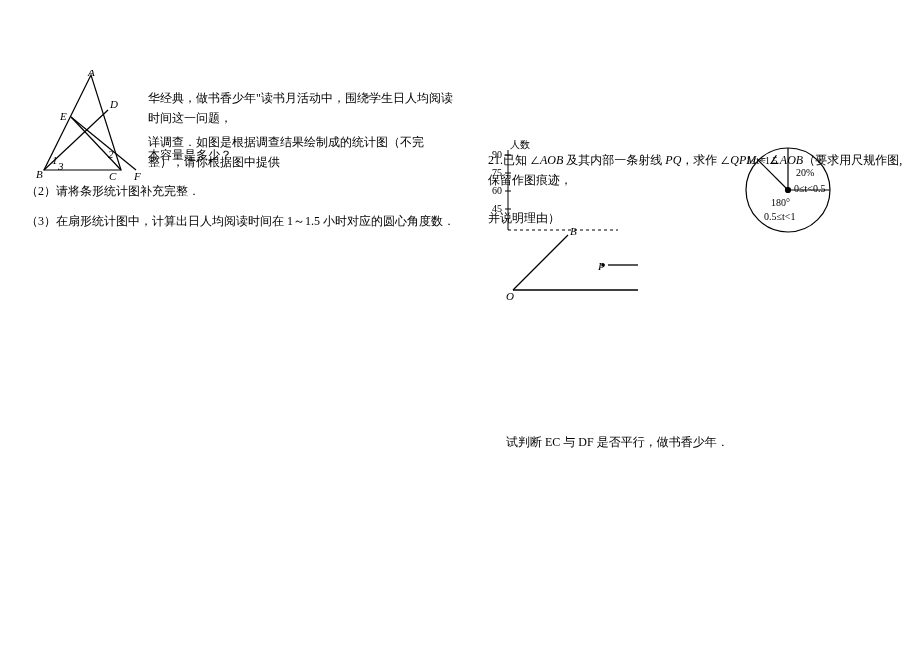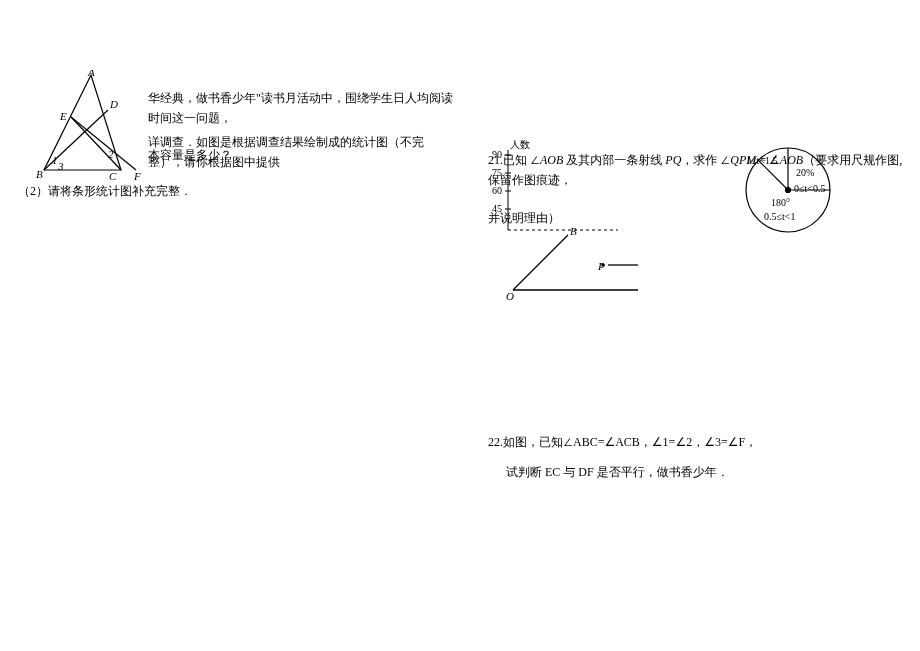--- a/index.html
+++ b/index.html
@@ -35,21 +35,21 @@
     .q20-text .line1 { margin-bottom: 4px; }
     .q20-subq {
       position: absolute;
       left: 130px;
       top: 75px;
       width: 310px;
       line-height: 20px;
     }
     .q20-after {
       position: absolute;
-      left: 0px;
+      left: 8px;
       top: 110px;
       width: 440px;
       line-height: 22px;
     }
     .q20-after p { margin-bottom: 8px; }
     .triangle-fig {
       position: absolute;
       left: 18px;
       top: 0px;
       width: 110px;
@@ -110,20 +110,21 @@
     </div>
     <div>
       <span>详调查．如图是根据调查结果绘制成的统计图（不完整），请你根据图中提供</span>
     </div>
   </div>
 
   <div class="q20-subq">本容量是多少？</div>
 
   <div class="q20-after">
     <p>（2）请将条形统计图补充完整．</p>
+    <p>（3）在扇形统计图中，计算出日人均阅读时间在 1～1.5 小时对应的圆心角度数．</p>
   </div>
 </div>
 
 <div class="right-col">
 
   <div class="q21">
     <span>21.已知 ∠<span class="italic">AOB</span> 及其内部一条射线 <span class="italic">PQ</span>，求作 ∠<span class="italic">QPM</span> = ∠<span class="italic">AOB</span>（要求用尺规作图,保留作图痕迹，</span>
     <div style="margin-top:18px;">并说明理由）</div>
   </div>
 
@@ -166,16 +167,15 @@
       <g font-size="11" font-style="italic" font-family="Times New Roman" fill="#000">
         <text x="82" y="95">B</text>
         <text x="110" y="130">P</text>
         <text x="18" y="160">O</text>
       </g>
       <circle cx="115" cy="125" r="1.8" fill="#000"></circle>
     </svg>
   </div>
 
   <div class="q22">
-    <p>22.如图，已知∠ABC=∠ACB，∠1=∠2，∠3=∠F，</p>
     <p style="text-indent:1.5em;">试判断 EC 与 DF 是否平行，做书香少年．</p>
   </div>
 </div>
 
 </body></html>

